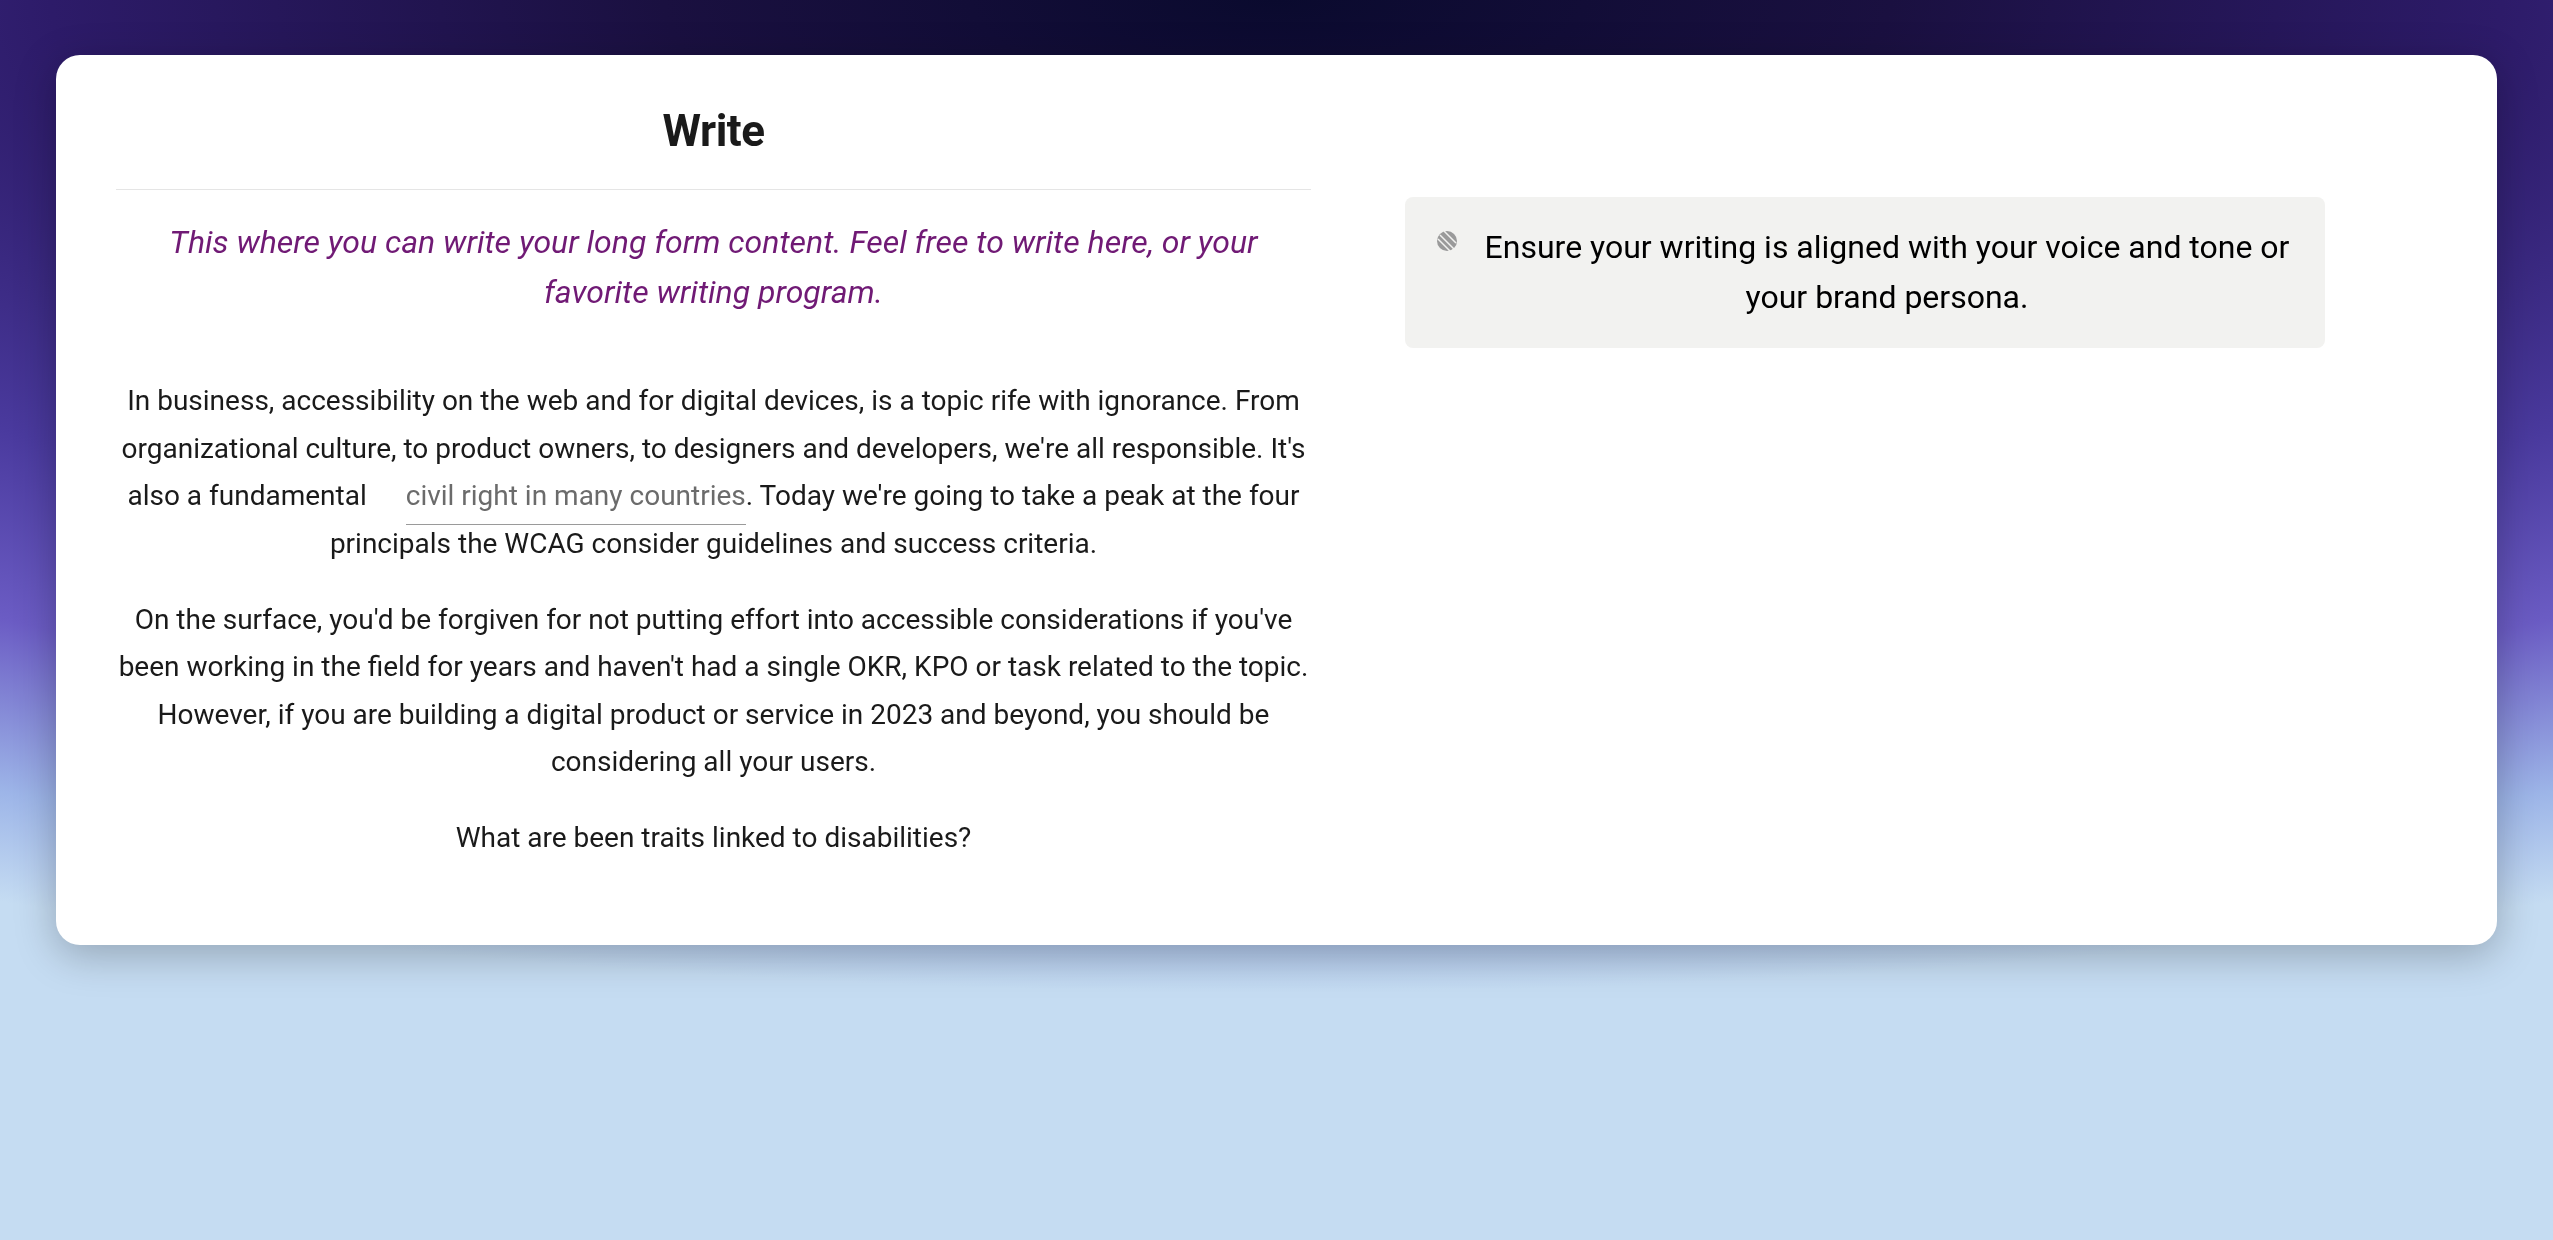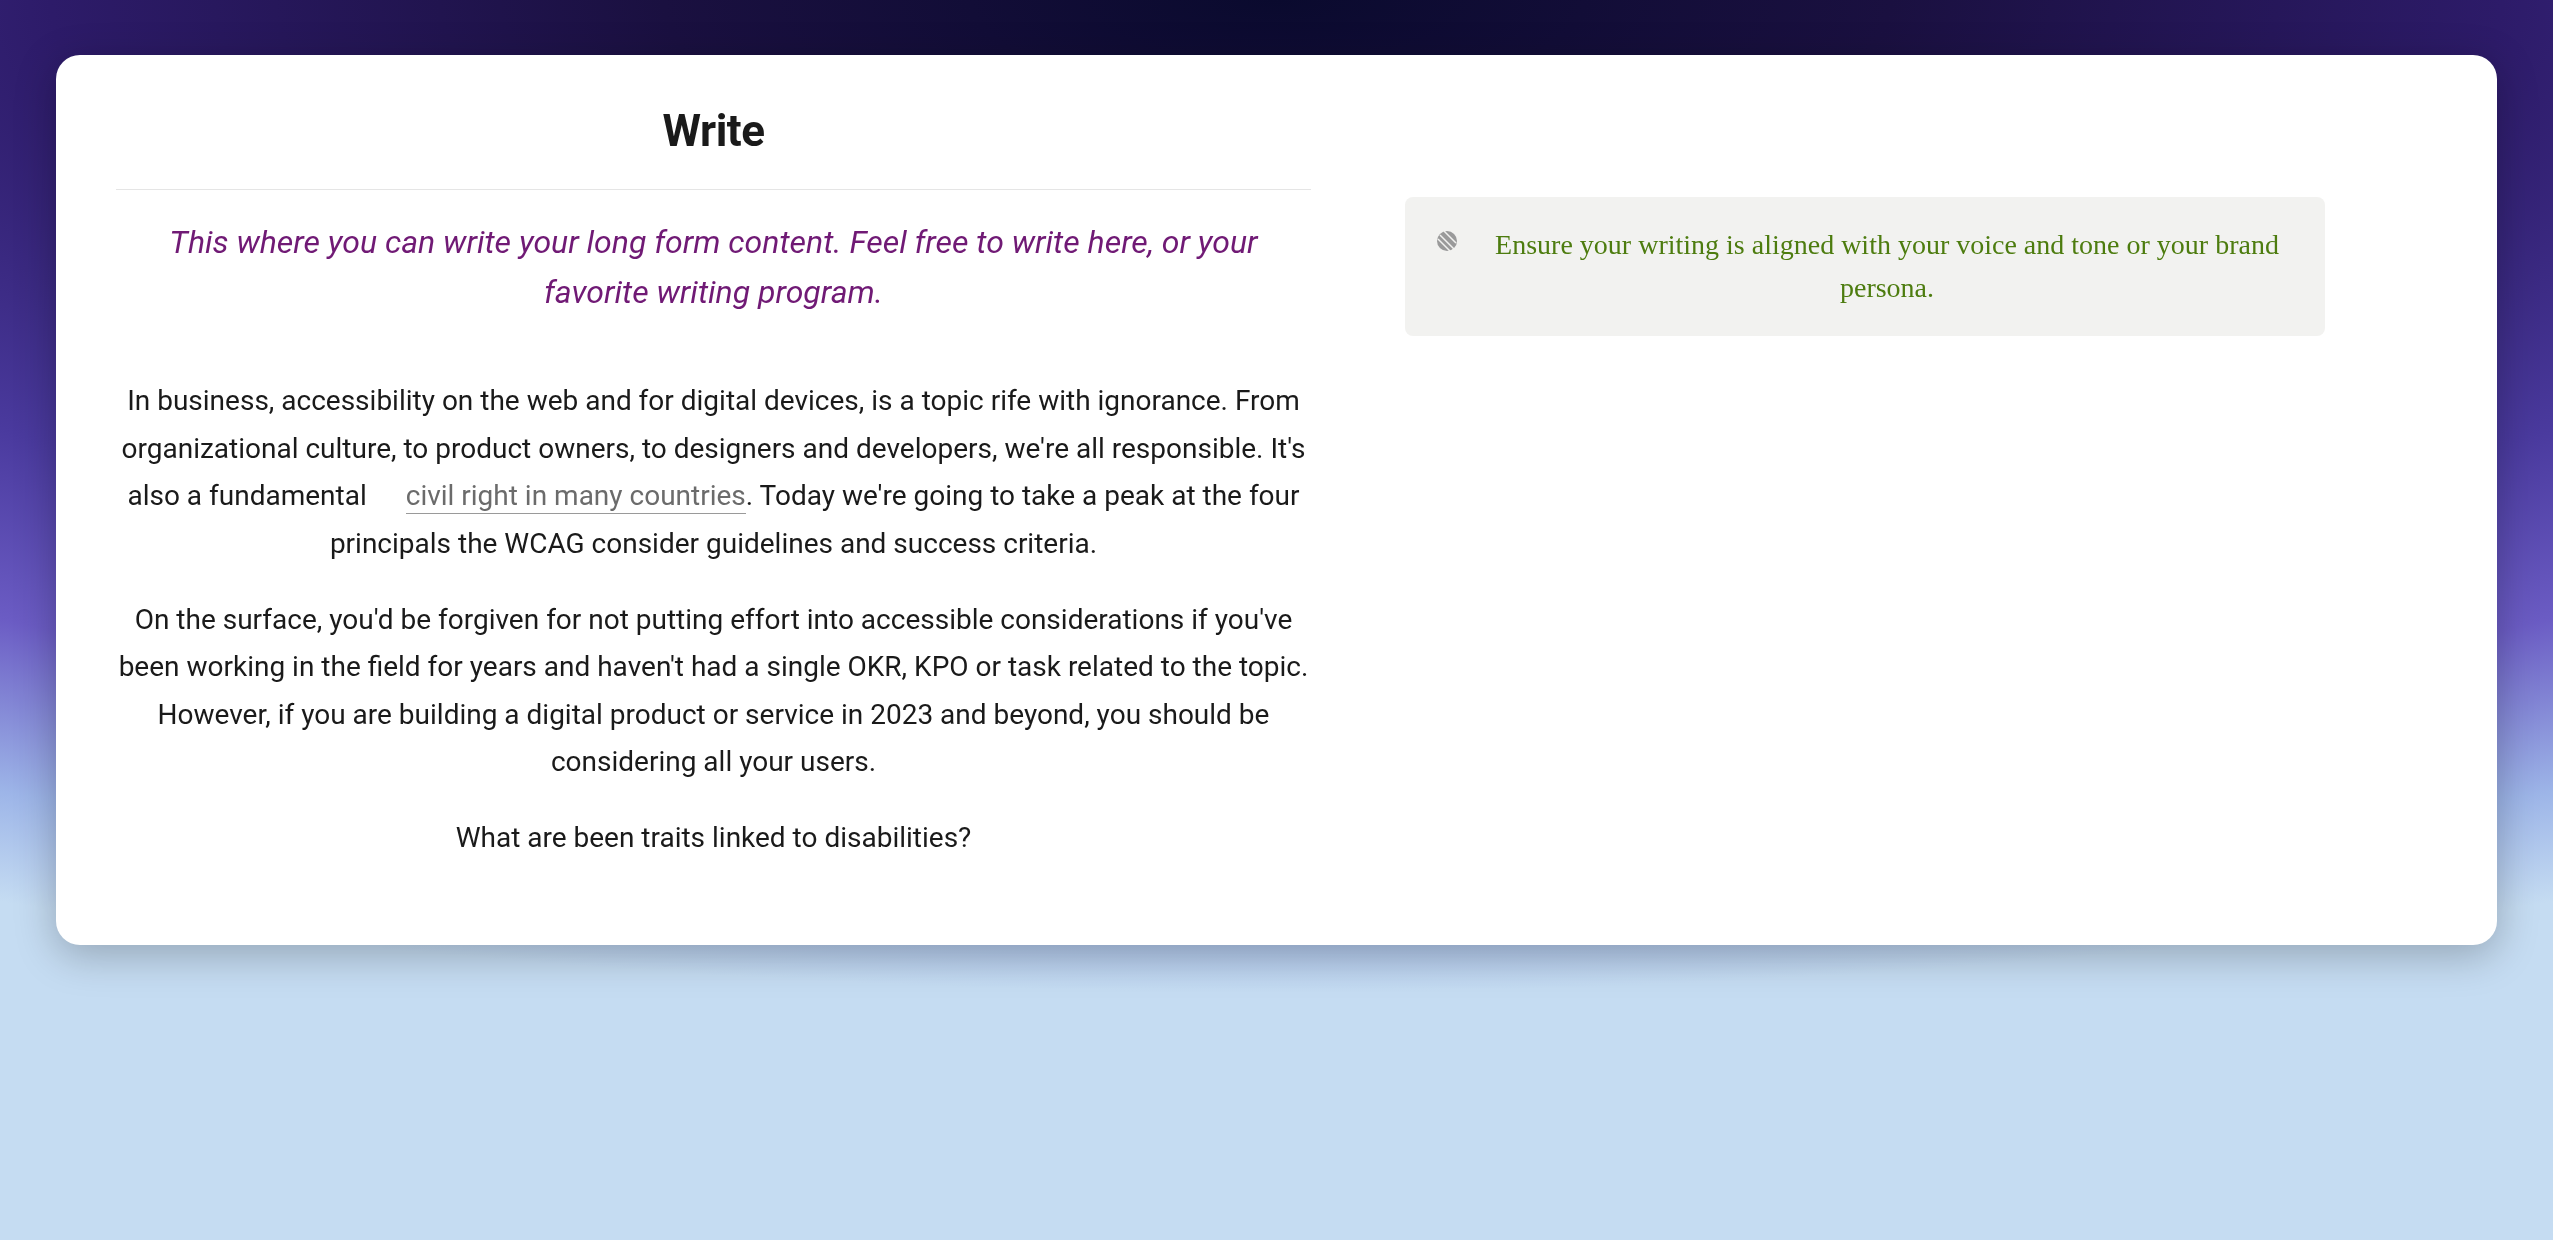--- a/index.html
+++ b/index.html
@@ -66,21 +66,21 @@
       font-size: 28px;
       color: #1a1a1a;
       line-height: 1.7;
       margin-bottom: 28px;
     }
     
     .body-text a {
       color: #6b6b6b;
       text-decoration: none;
       border-bottom: 1.5px solid #9a9a9a;
-      padding-bottom: 1px;
+      padding-bottom: 12px;
       margin-left: 32px;
     }
     
     .tip-box {
       background: #f2f2f0;
       border-radius: 8px;
       padding: 26px 30px;
       display: flex;
       gap: 20px;
       align-items: flex-start;
@@ -92,24 +92,23 @@
       flex-shrink: 0;
       margin-top: 6px;
     }
     
     .tip-icon svg {
       width: 24px;
       height: 24px;
     }
     
     .tip-text {
-      font-size: 28px;
-      color: #4d7c0f;
+      font-size: 32px;
+      color: #000000;
       line-height: 1.55;
-      font-family: Liberation Serif, serif;
     }
   </style>
 </head>
 <body>
 
 <div class="card">
   <div class="content-column">
     <h1 class="page-title">Write</h1>
     <hr class="divider">
     <p class="intro-text">This where you can write your long form content. Feel free to write here, or your favorite writing program.</p>

